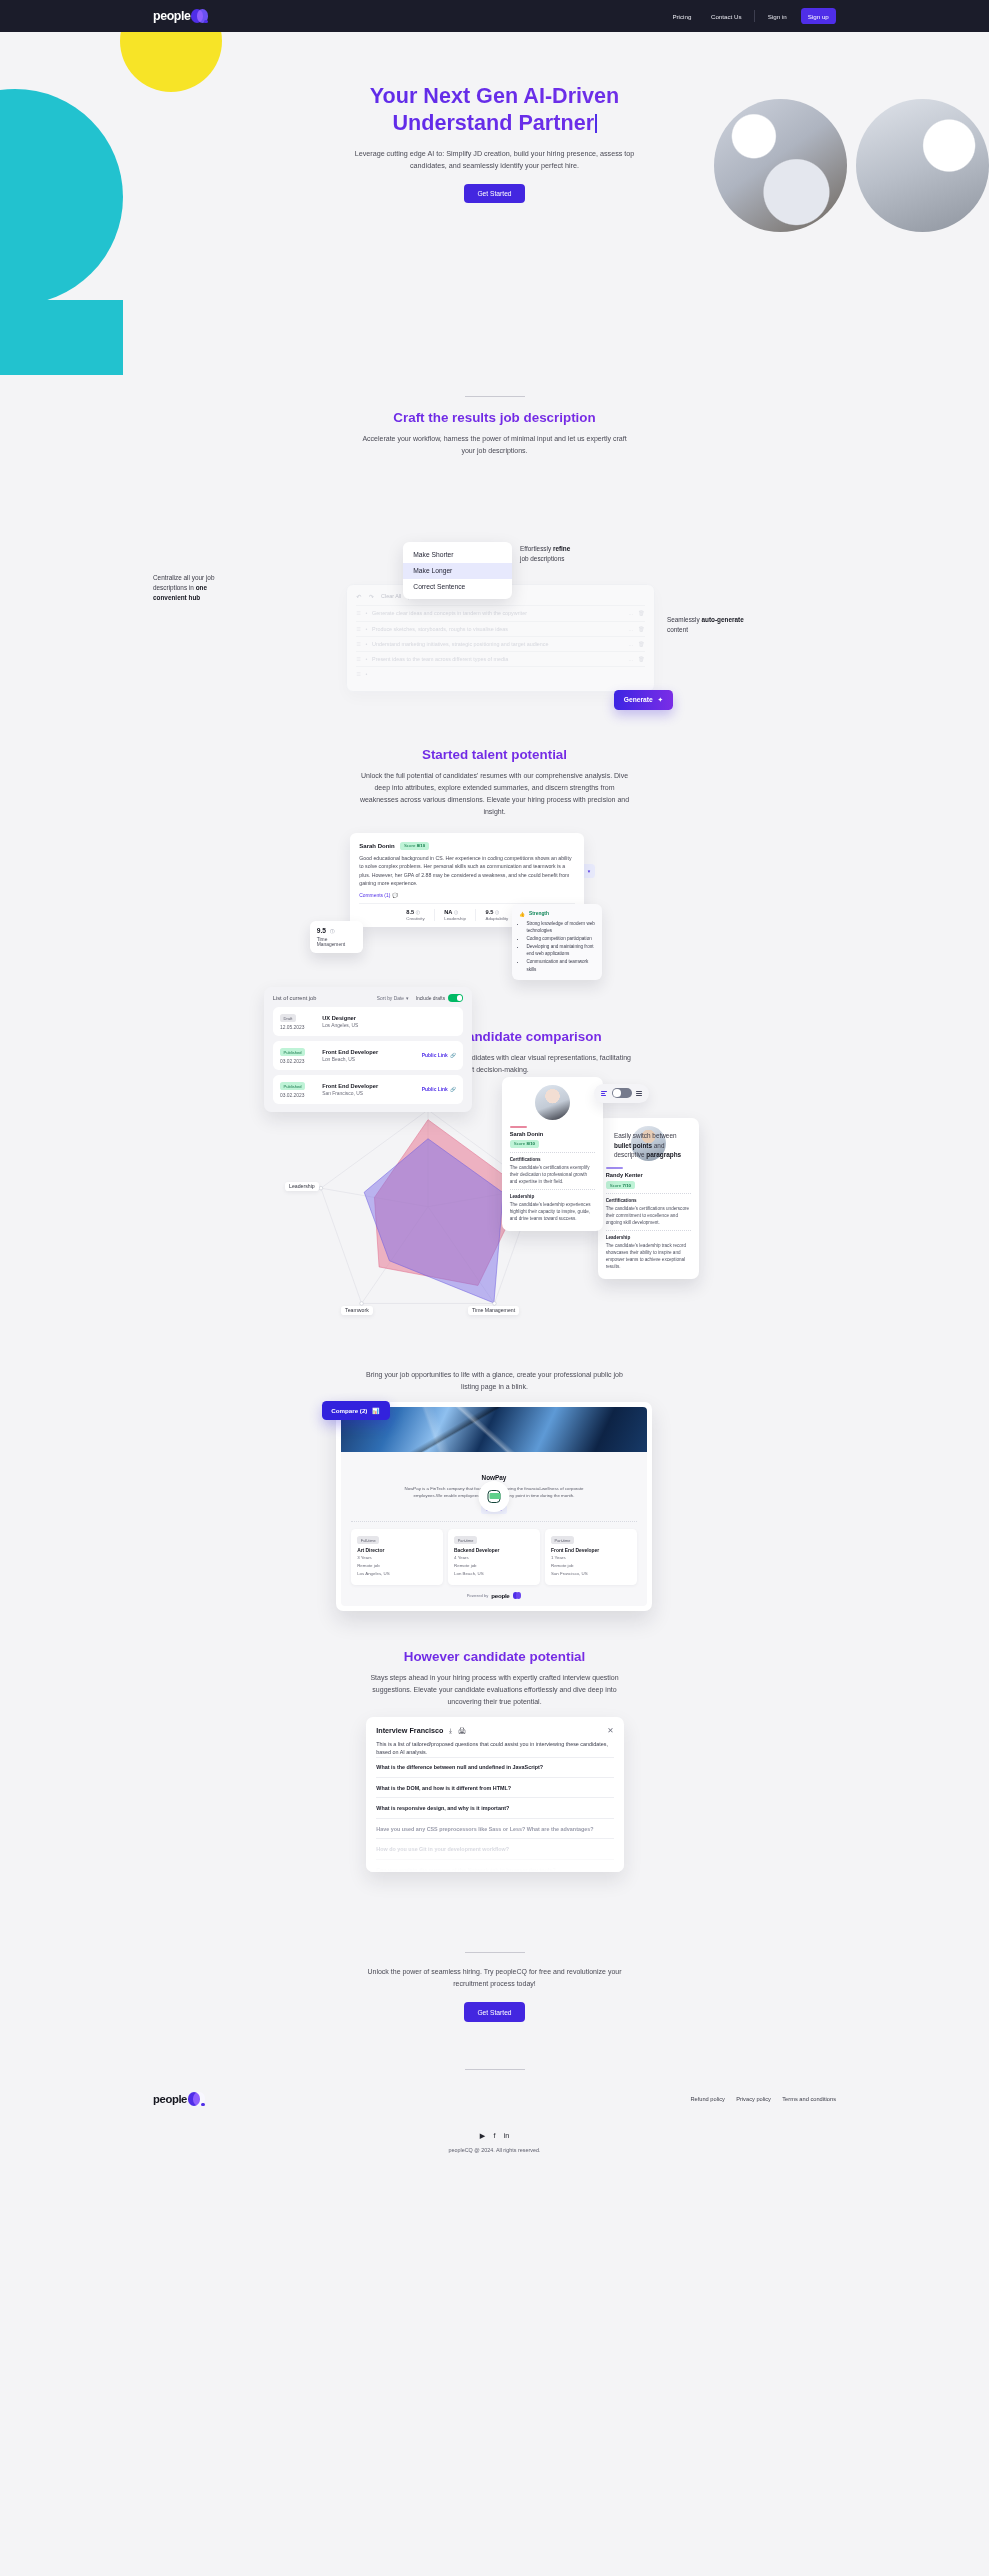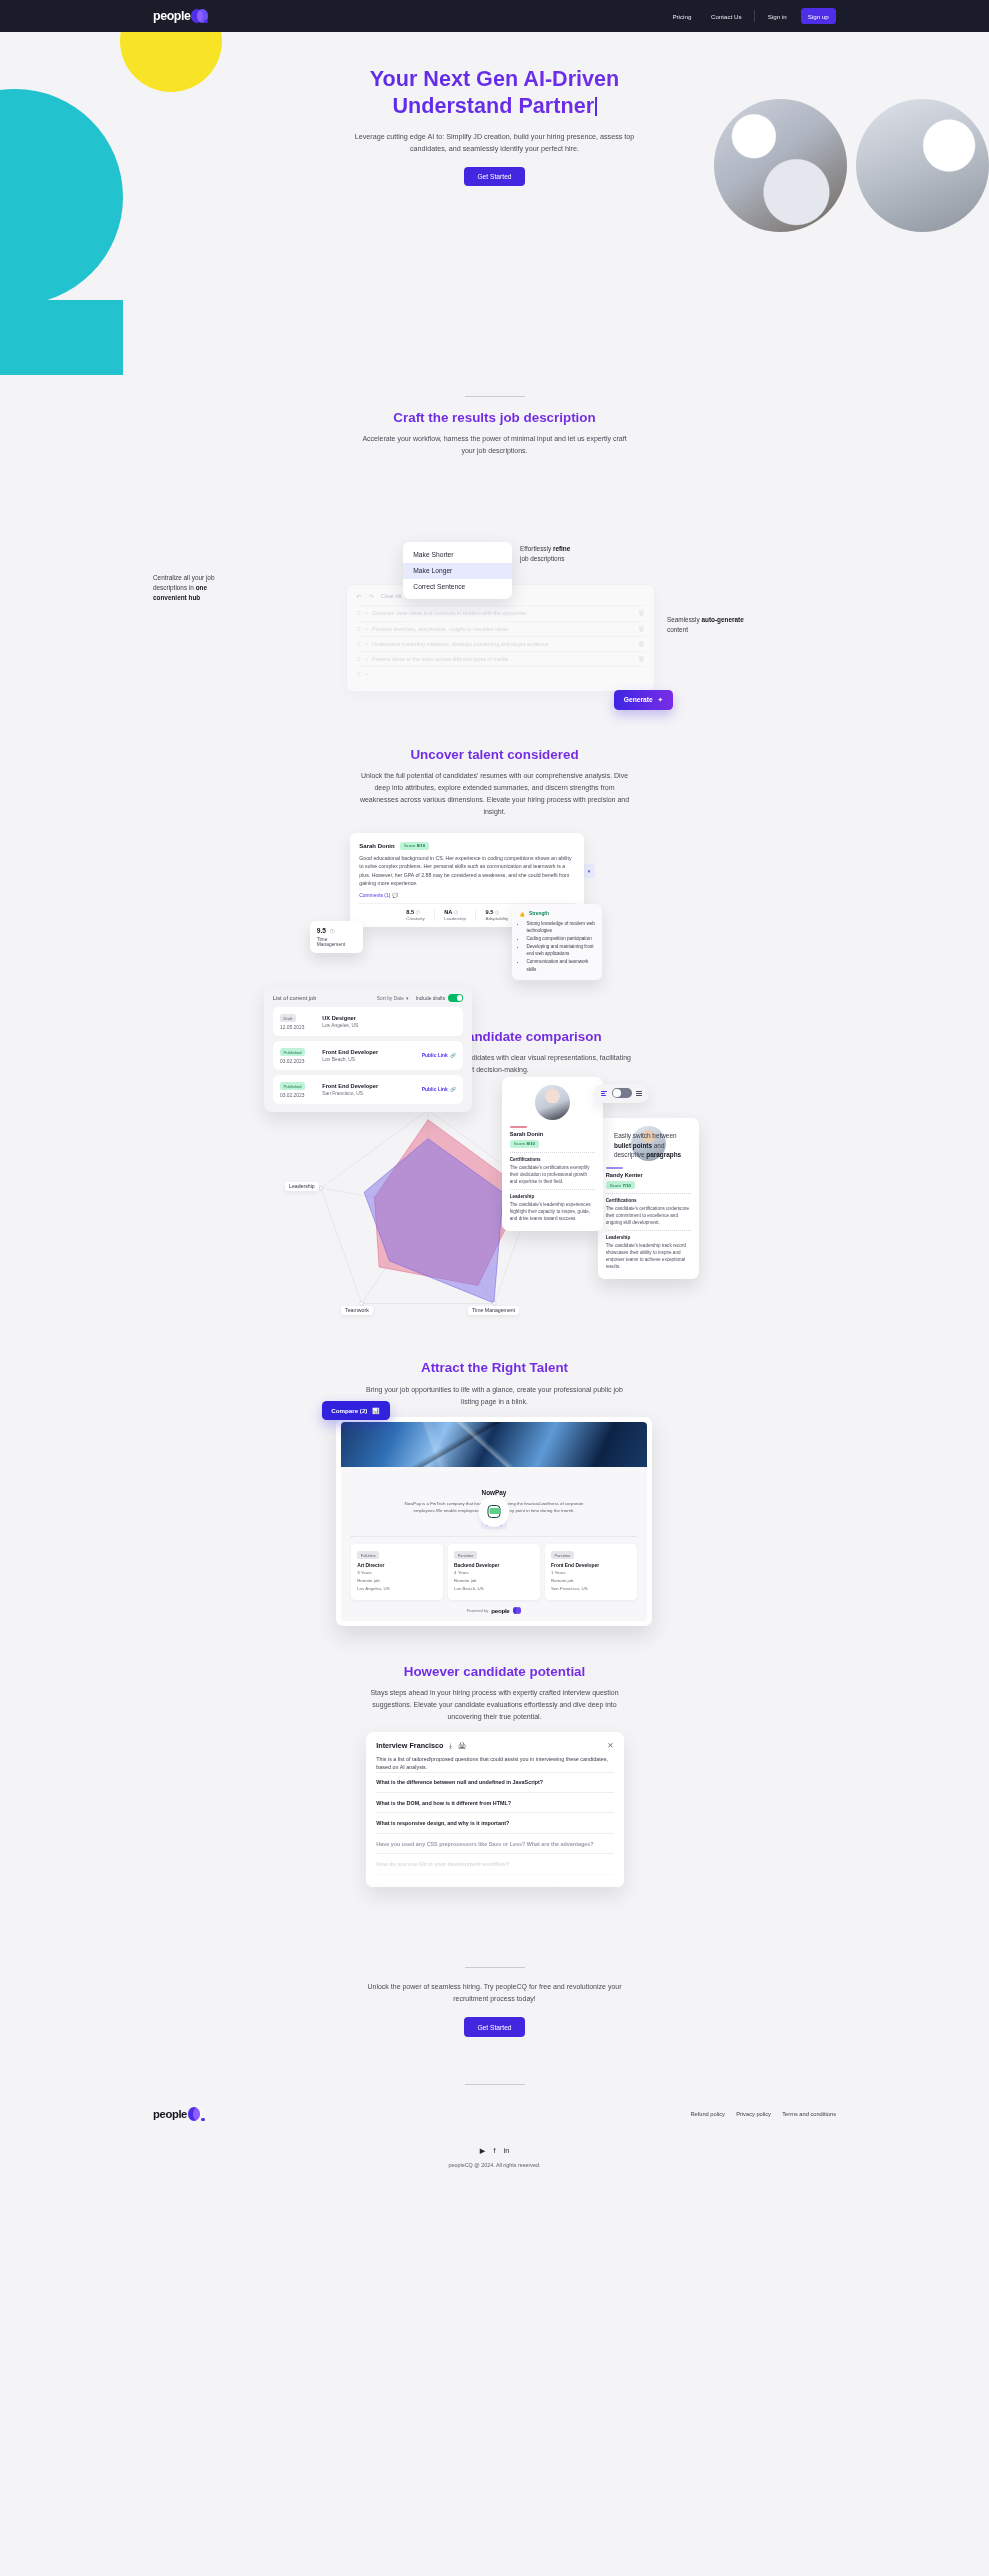--- a/index.html
+++ b/index.html
@@ -29,21 +29,21 @@
   .blob-teal-sq{position:absolute;left:0;top:268px;width:123px;height:88px;background:#22c2cf}
   .hero-photos{position:absolute;right:0;top:67px;display:flex;gap:9.3px}
   .photo{width:133px;height:133px;border-radius:50%;overflow:hidden;position:relative;background:#d9d9de}
   .photo.p1{background:
       radial-gradient(circle at 30% 28%, #ffffff 0 16%, transparent 17%),
       radial-gradient(circle at 62% 70%, #e4e7ee 0 26%, transparent 27%),
       linear-gradient(145deg,#cfd4de 0%,#aeb4c0 45%,#6d655c 100%);}
   .photo.p2{background:
       radial-gradient(circle at 70% 35%, #ffffff 0 20%, transparent 21%),
       linear-gradient(160deg,#dfe3ea 0%,#b9bfc9 50%,#8e949e 100%);}
-  .hero-inner{position:relative;z-index:5;text-align:center;padding-top:34px}
+  .hero-inner{position:relative;z-index:5;text-align:center;padding-top:51px}
   h1.hero-title{font-size:21.6px;line-height:1.24;font-weight:700;color:#4f2ee8;
       background:linear-gradient(90deg,#4a27ea 0%,#6d2ee8 60%,#8a2be2 100%);
       -webkit-background-clip:text;background-clip:text;-webkit-text-fill-color:transparent;}
   .caret{display:inline-block;width:1.5px;height:18.5px;background:#4f2ee8;vertical-align:-3.1px;margin-left:1px}
   p.hero-sub{margin:11.3px auto 0;max-width:289px;font-size:7.2px;line-height:1.65;color:#4a4a55}
   .btn-primary{display:inline-block;margin-top:12.4px;background:#4326e0;color:#fff;font-size:6.7px;
       padding:6.2px 13.4px;border-radius:4.1px;cursor:pointer;border:none}
 
   
   .sec-title{text-align:center;font-size:13.4px;font-weight:700;
@@ -395,21 +395,21 @@
         <i></i>
       </span>
   </div>
   <div class="lbl" style="position:absolute;left:614px;top:734px;width:72px">
     <span>Easily switch between </span><b>bullet points</b><span> and descriptive </span><b>paragraphs</b>
   </div>
 </div>
 
 <div style="height:44px"></div>
 <div>
-  <div class="sec-title">Uncover talent considered</div>
+  <div class="sec-title">Started talent potential</div>
   <p class="sec-sub" style="max-width:278px">Unlock the full potential of candidates' resumes with our comprehensive analysis. Dive deep into attributes, explore extended summaries, and discern strengths from weaknesses across various dimensions. Elevate your hiring process with precision and insight.</p>
 
   <div class="talent-stage">
     <div class="resume-card">
       <div class="rc-head">
         <span class="rc-name">Sarah Donin</span>
         <span class="rc-score">
           <span>Score</span>
           <b>8/10</b>
         </span>
@@ -530,21 +530,20 @@
     </div>
   </div>
 </div>
 <div class="btn-compare">
   <span>Compare (2)</span>
   <span>📊</span>
 </div>
 
 <div style="height:45px"></div>
 <div>
-  <div class="sec-title">Attract the Right Talent</div>
   <p class="sec-sub" style="max-width:258px">Bring your job opportunities to life with a glance, create your professional public job listing page in a blink.</p>
 
   <div class="attract-stage">
     <div class="browser">
       <div class="bw-banner"></div>
       <div style="position:relative">
         <div class="bw-logo">
             <span class="sq">
               <i></i>
             </span>

